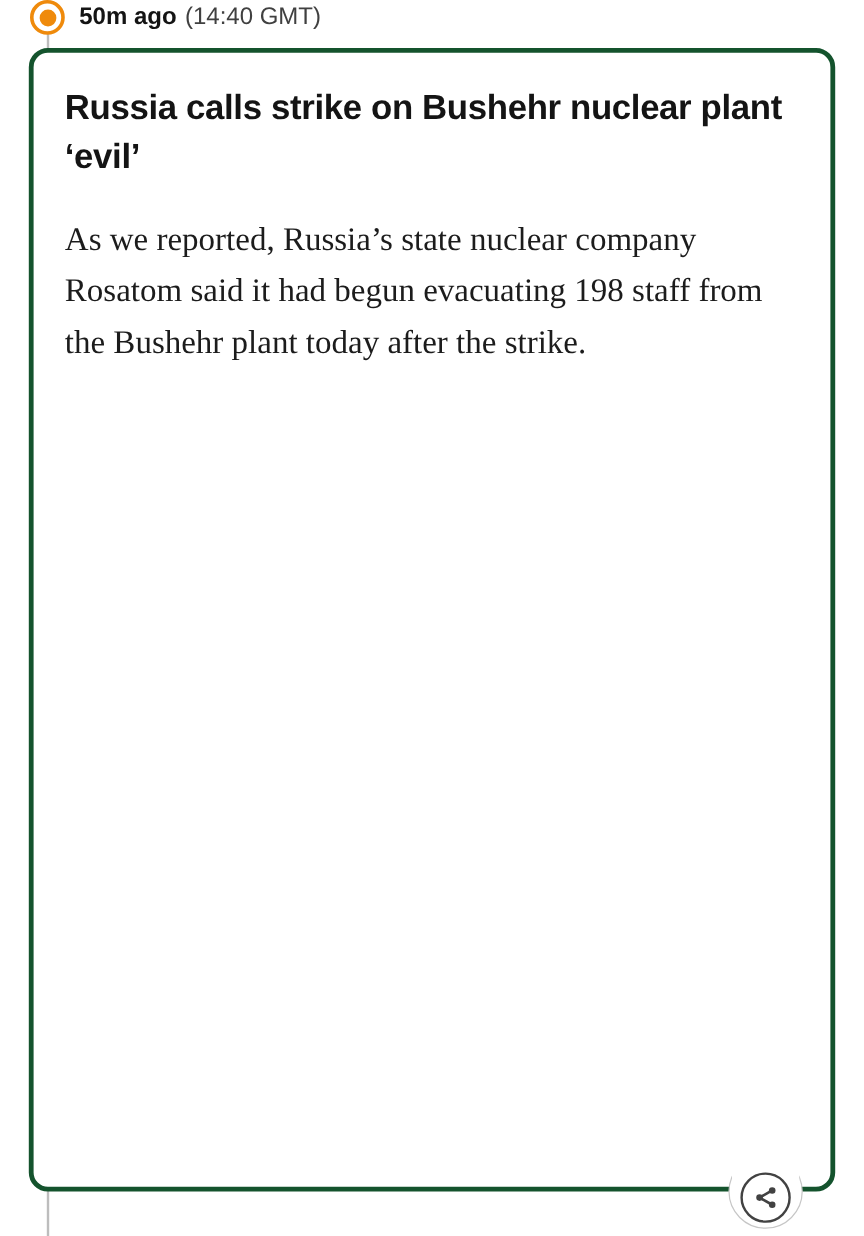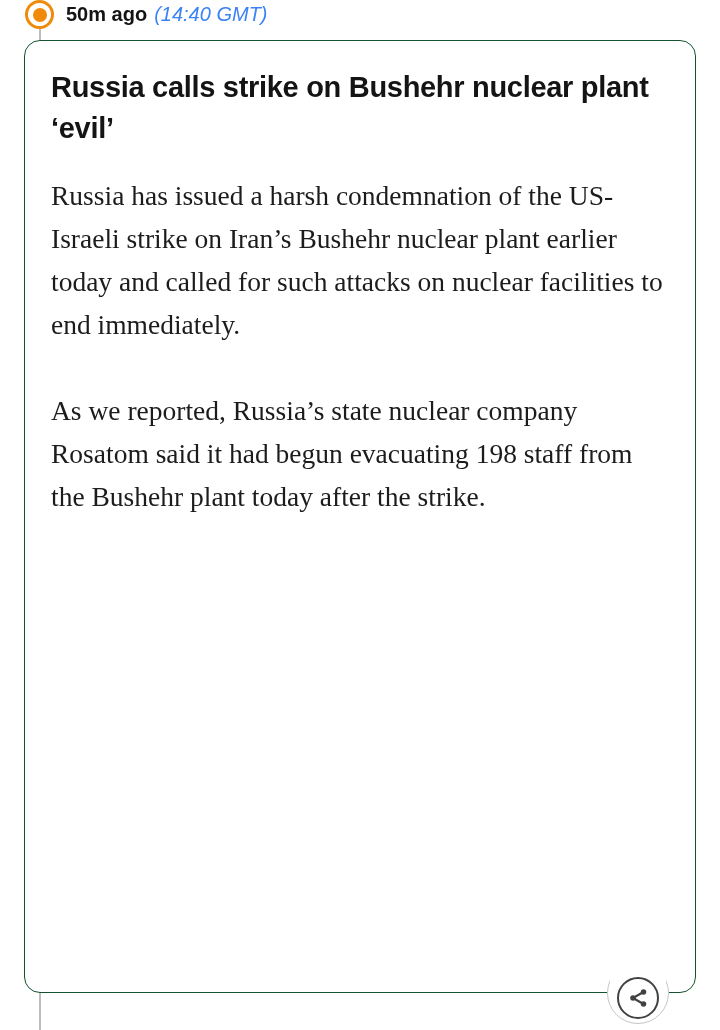--- a/index.html
+++ b/index.html
@@ -58,33 +58,32 @@
     white-space: nowrap;
   }
   .time-rel {
     font-size: 20px;
     font-weight: 700;
     color: #141414;
   }
   .time-abs {
     font-size: 20px;
     font-weight: 400;
-    color: #3b82f6;
-    font-style: italic;
+    color: #404040;
   }
 
   
   .card {
     position: absolute;
     left: 24px;
     top: 40px;
     width: 672px;
     height: 953px;
     background: #ffffff;
-    border: 1px solid #14532d;
+    border: 4px solid #14532d;
     border-radius: 16px;
     padding: 26px 26px 0 26px;
     overflow: hidden;
     z-index: 1;
   }
   .headline {
     font-family: "Liberation Sans", sans-serif;
     font-size: 29px;
     line-height: 41px;
     font-weight: 700;
@@ -154,21 +153,20 @@
   </div>
 
   <div class="timestamp-row">
     <span class="time-rel">50m ago</span>
     <span class="time-abs">(14:40 GMT)</span>
   </div>
 
   <div class="card">
     <h2 class="headline">Russia calls strike on Bushehr nuclear plant ‘evil’</h2>
     <div class="body-copy">
-      <p lang="en">Russia has issued a harsh condemnation of the US-Israeli strike on Iran’s Bushehr nuclear plant earlier today and called for such attacks on nuclear facilities to end immediately.</p>
       <p lang="en">As we reported, Russia’s state nuclear company Rosatom said it had begun evacuating 198 staff from the Bushehr plant today after the strike.</p>
     </div>
   </div>
 
   <div class="share-bulge"></div>
   <div class="share-bulge-mask"></div>
 
   <button class="share-button" aria-label="Share">
     <span>
       <svg width="22" height="22" viewBox="0 0 24 24" fill="none" xmlns="http://www.w3.org/2000/svg">

